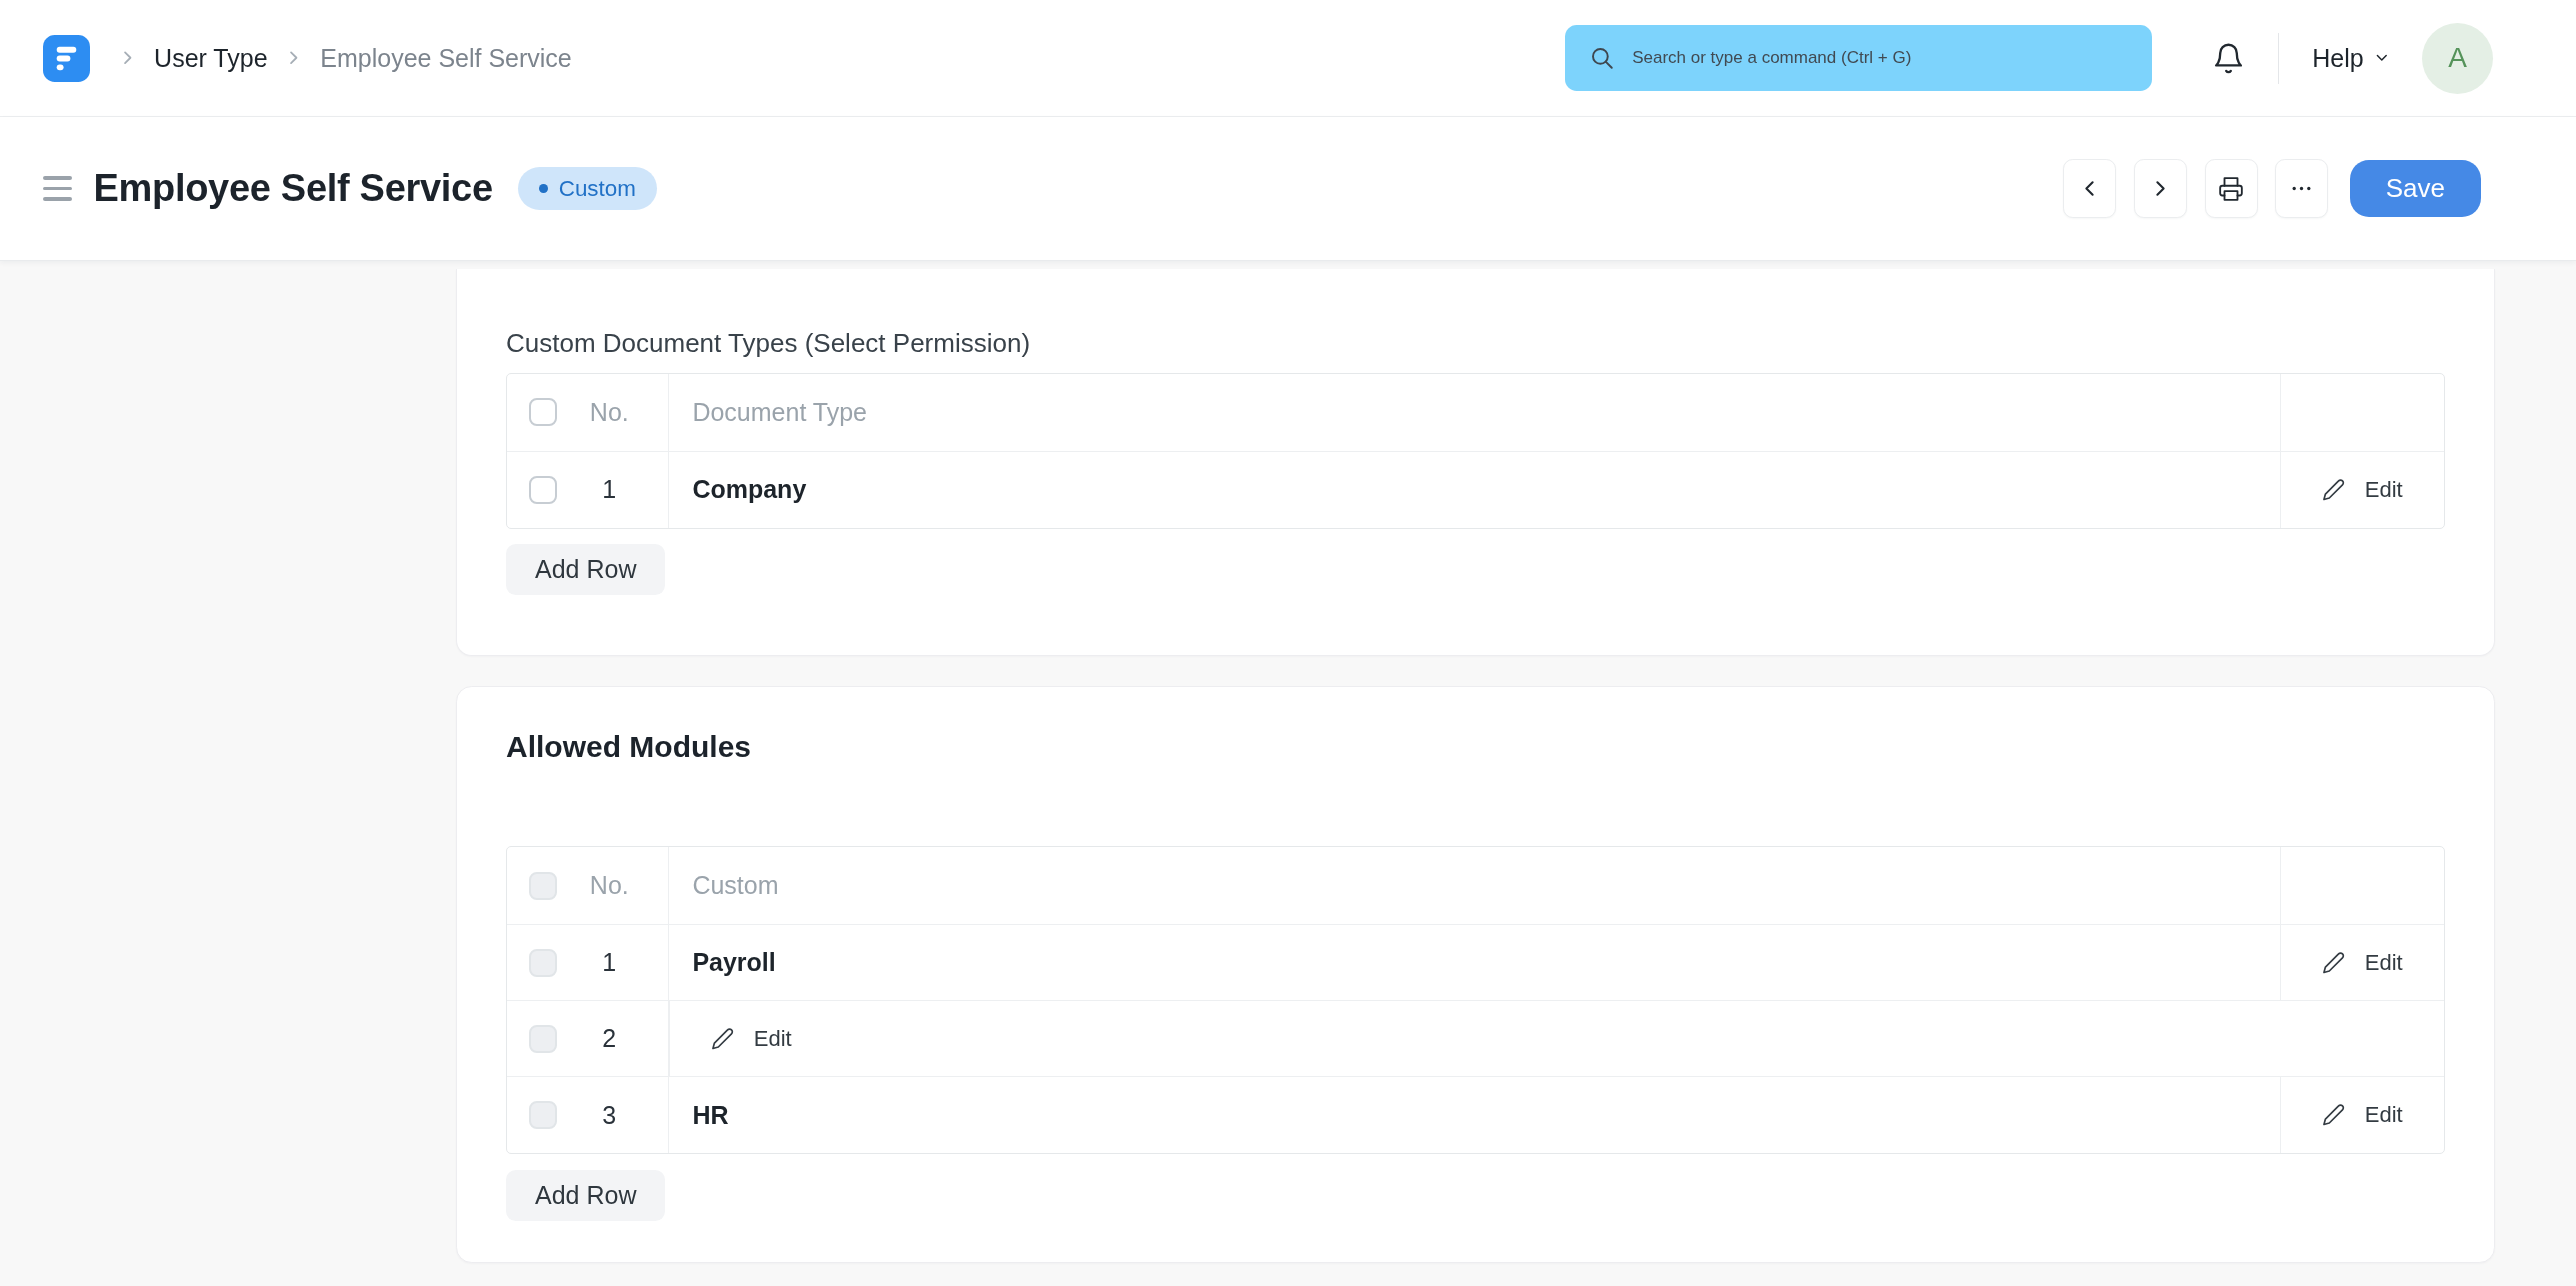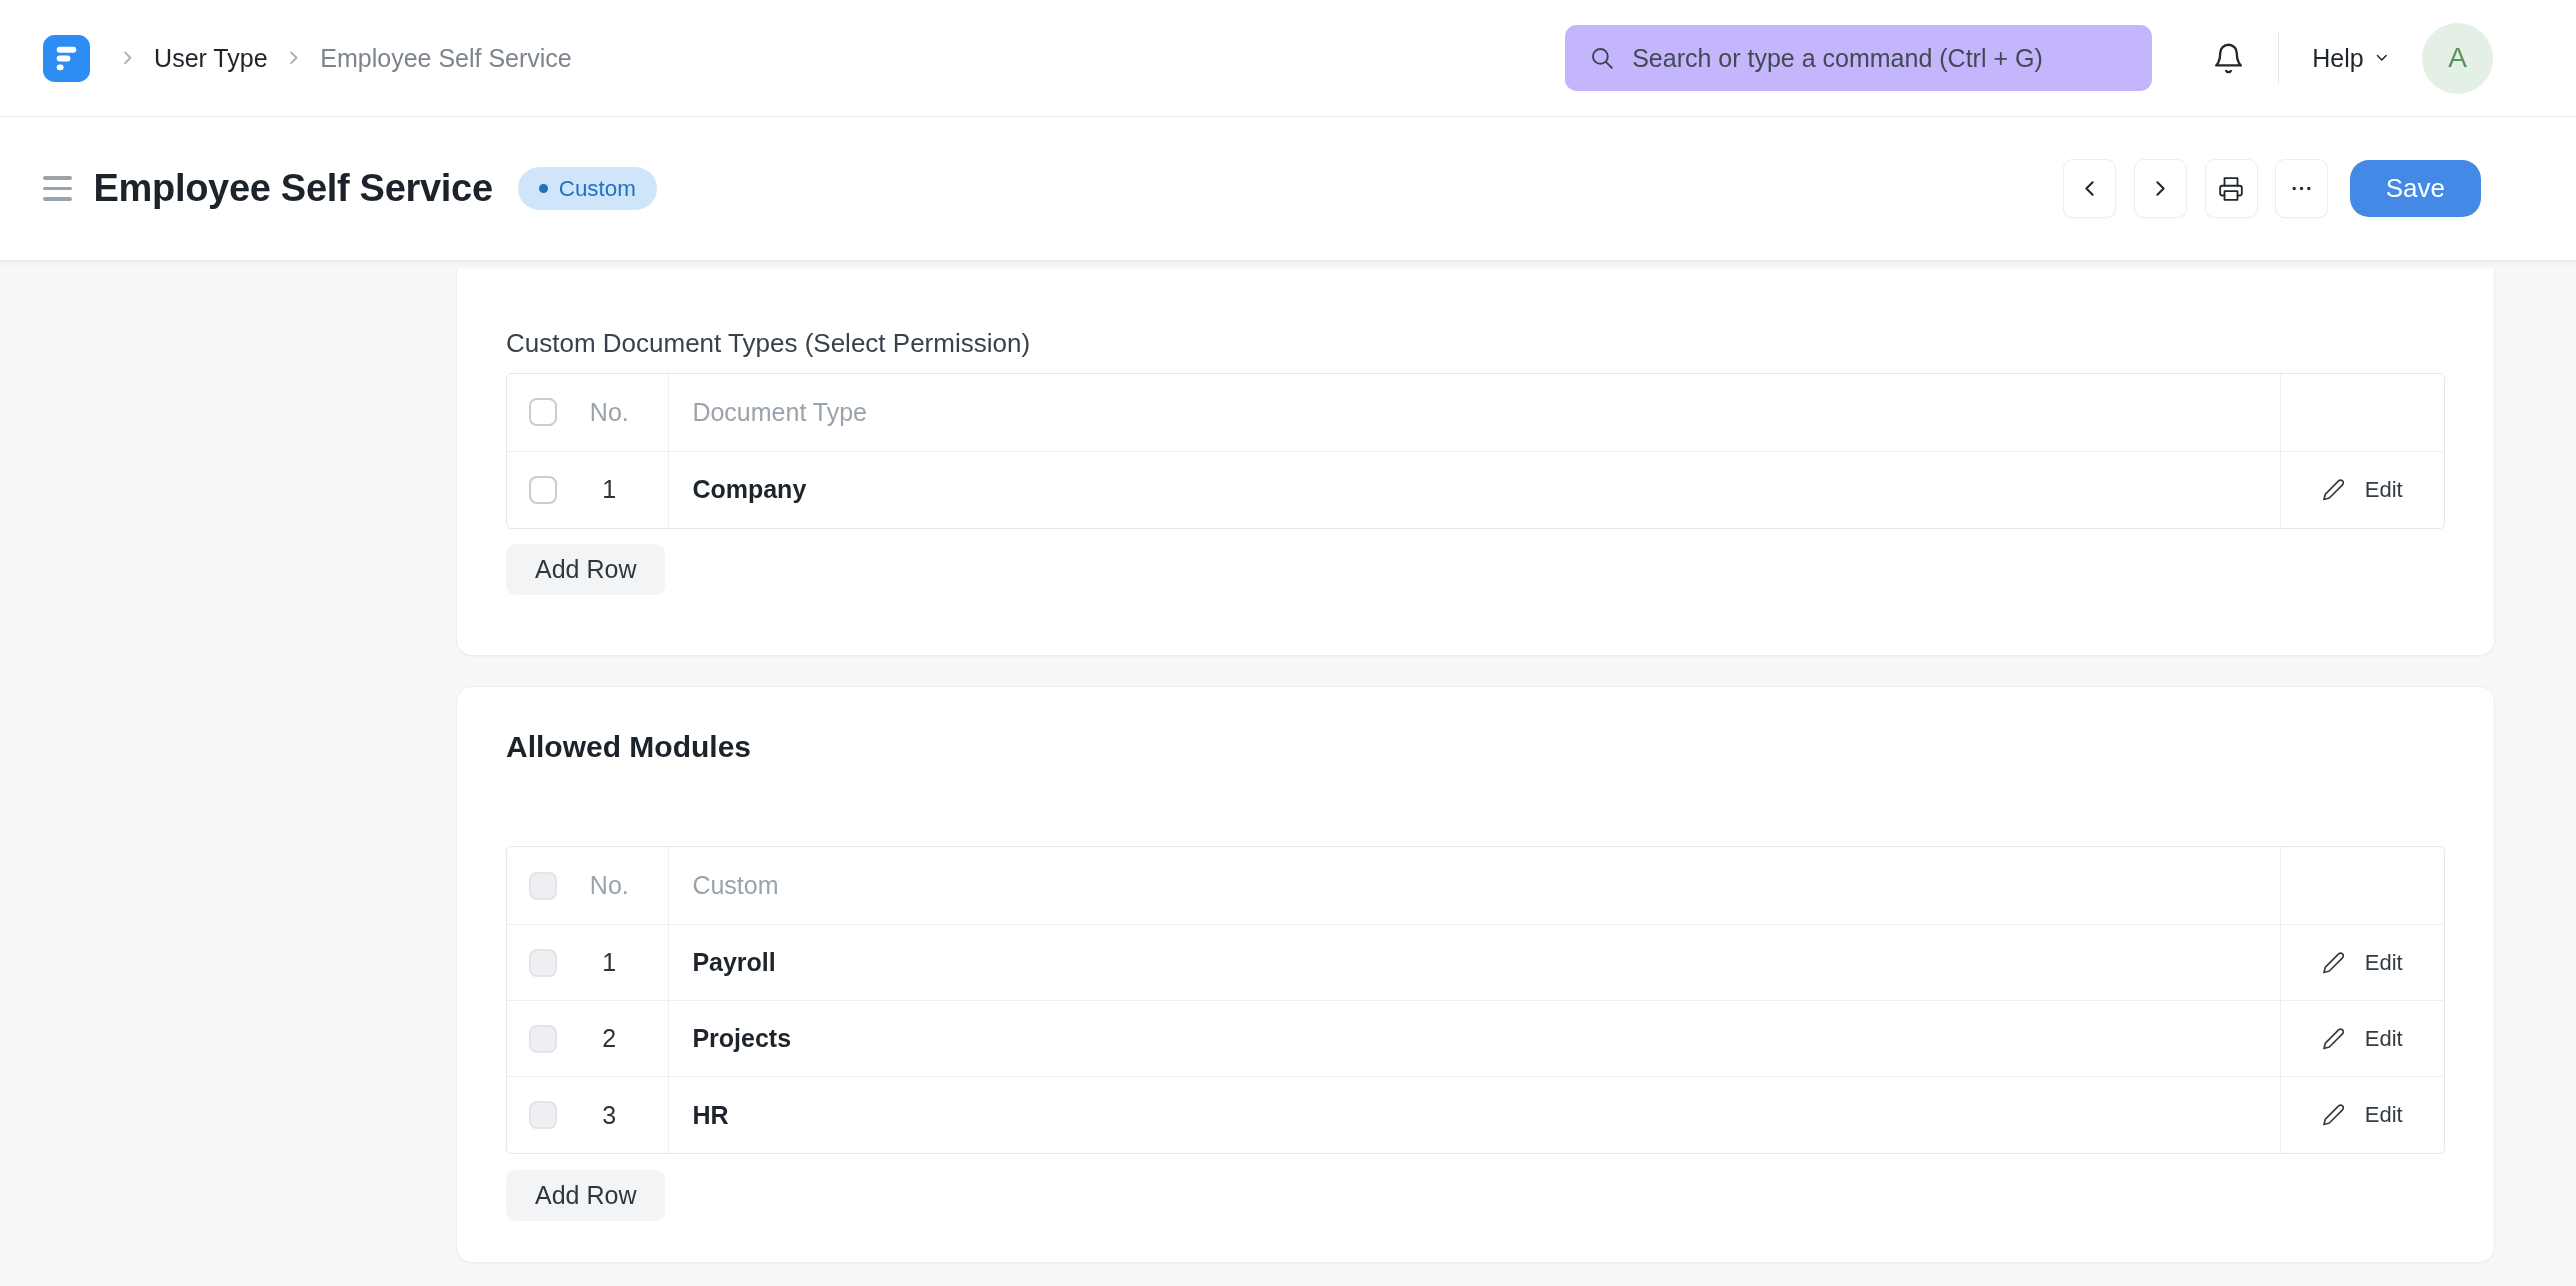--- a/index.html
+++ b/index.html
@@ -15,22 +15,22 @@
     height:117px; background:#fff; border-bottom:1px solid #eceef0;
     display:flex; align-items:center; padding:0 83px 0 43px;
   }
   .logo { width:47px; height:47px; flex:none; cursor:pointer; margin-right:27px; }
   .crumbs { display:flex; align-items:center; gap:15.6px; font-size:25px;justify-content:center; }
   .crumb-sep { display:flex; color:#a6aeb6; }
   .crumb { color:#1d242b; cursor:pointer; white-space:nowrap; }
   .crumb.current { color:#7c848d; }
   .nav-search {
     margin-left:auto; width:587px; height:66px; border-radius:11.7px;
-    background:#c4b5fd; display:flex; align-items:center; gap:17.6px;
-    padding:0 23.4px; font-size:25px; color:#414a52; cursor:text;
+    background:#7dd3fc; display:flex; align-items:center; gap:17.6px;
+    padding:0 23.4px; font-size:17px; color:#414a52; cursor:text;
   }
   .bell-btn { margin-left:60px; display:flex; align-items:center; cursor:pointer; color:#21282f; }
   .nav-divider { width:1px; height:51px; background:#e4e6e9; margin:0 33px; }
   .help-menu { display:flex; align-items:center; gap:9.8px; font-size:25px; color:#1d242b; cursor:pointer; }
   .avatar {
     width:71px; height:71px; border-radius:50%; margin-left:31px; cursor:pointer;
     background:var(--avatar-bg,#e4efe5); color:var(--avatar-text,#55935a);
     display:flex; align-items:center; justify-content:center; font-size:28px;
   }
 
@@ -260,21 +260,20 @@
           </span>
           <span>Edit</span>
         </div>
       </div>
 
       <div class="g-row data">
         <div class="g-col-no">
           <span class="cb dim"></span>
           <span class="no-text">2</span>
         </div>
-        <div class="g-col-main">Projects</div>
         <div class="g-col-action">
           <span>
             <svg width="23.4" height="23.4" viewBox="0 0 24 24" fill="none" stroke="#333b42" stroke-width="1.7" stroke-linecap="round" stroke-linejoin="round">
                 <path d="M17 3a2.83 2.83 0 1 1 4 4L7.5 20.5 2 22l1.5-5.5z"></path>
               </svg>
           </span>
           <span>Edit</span>
         </div>
       </div>
 

